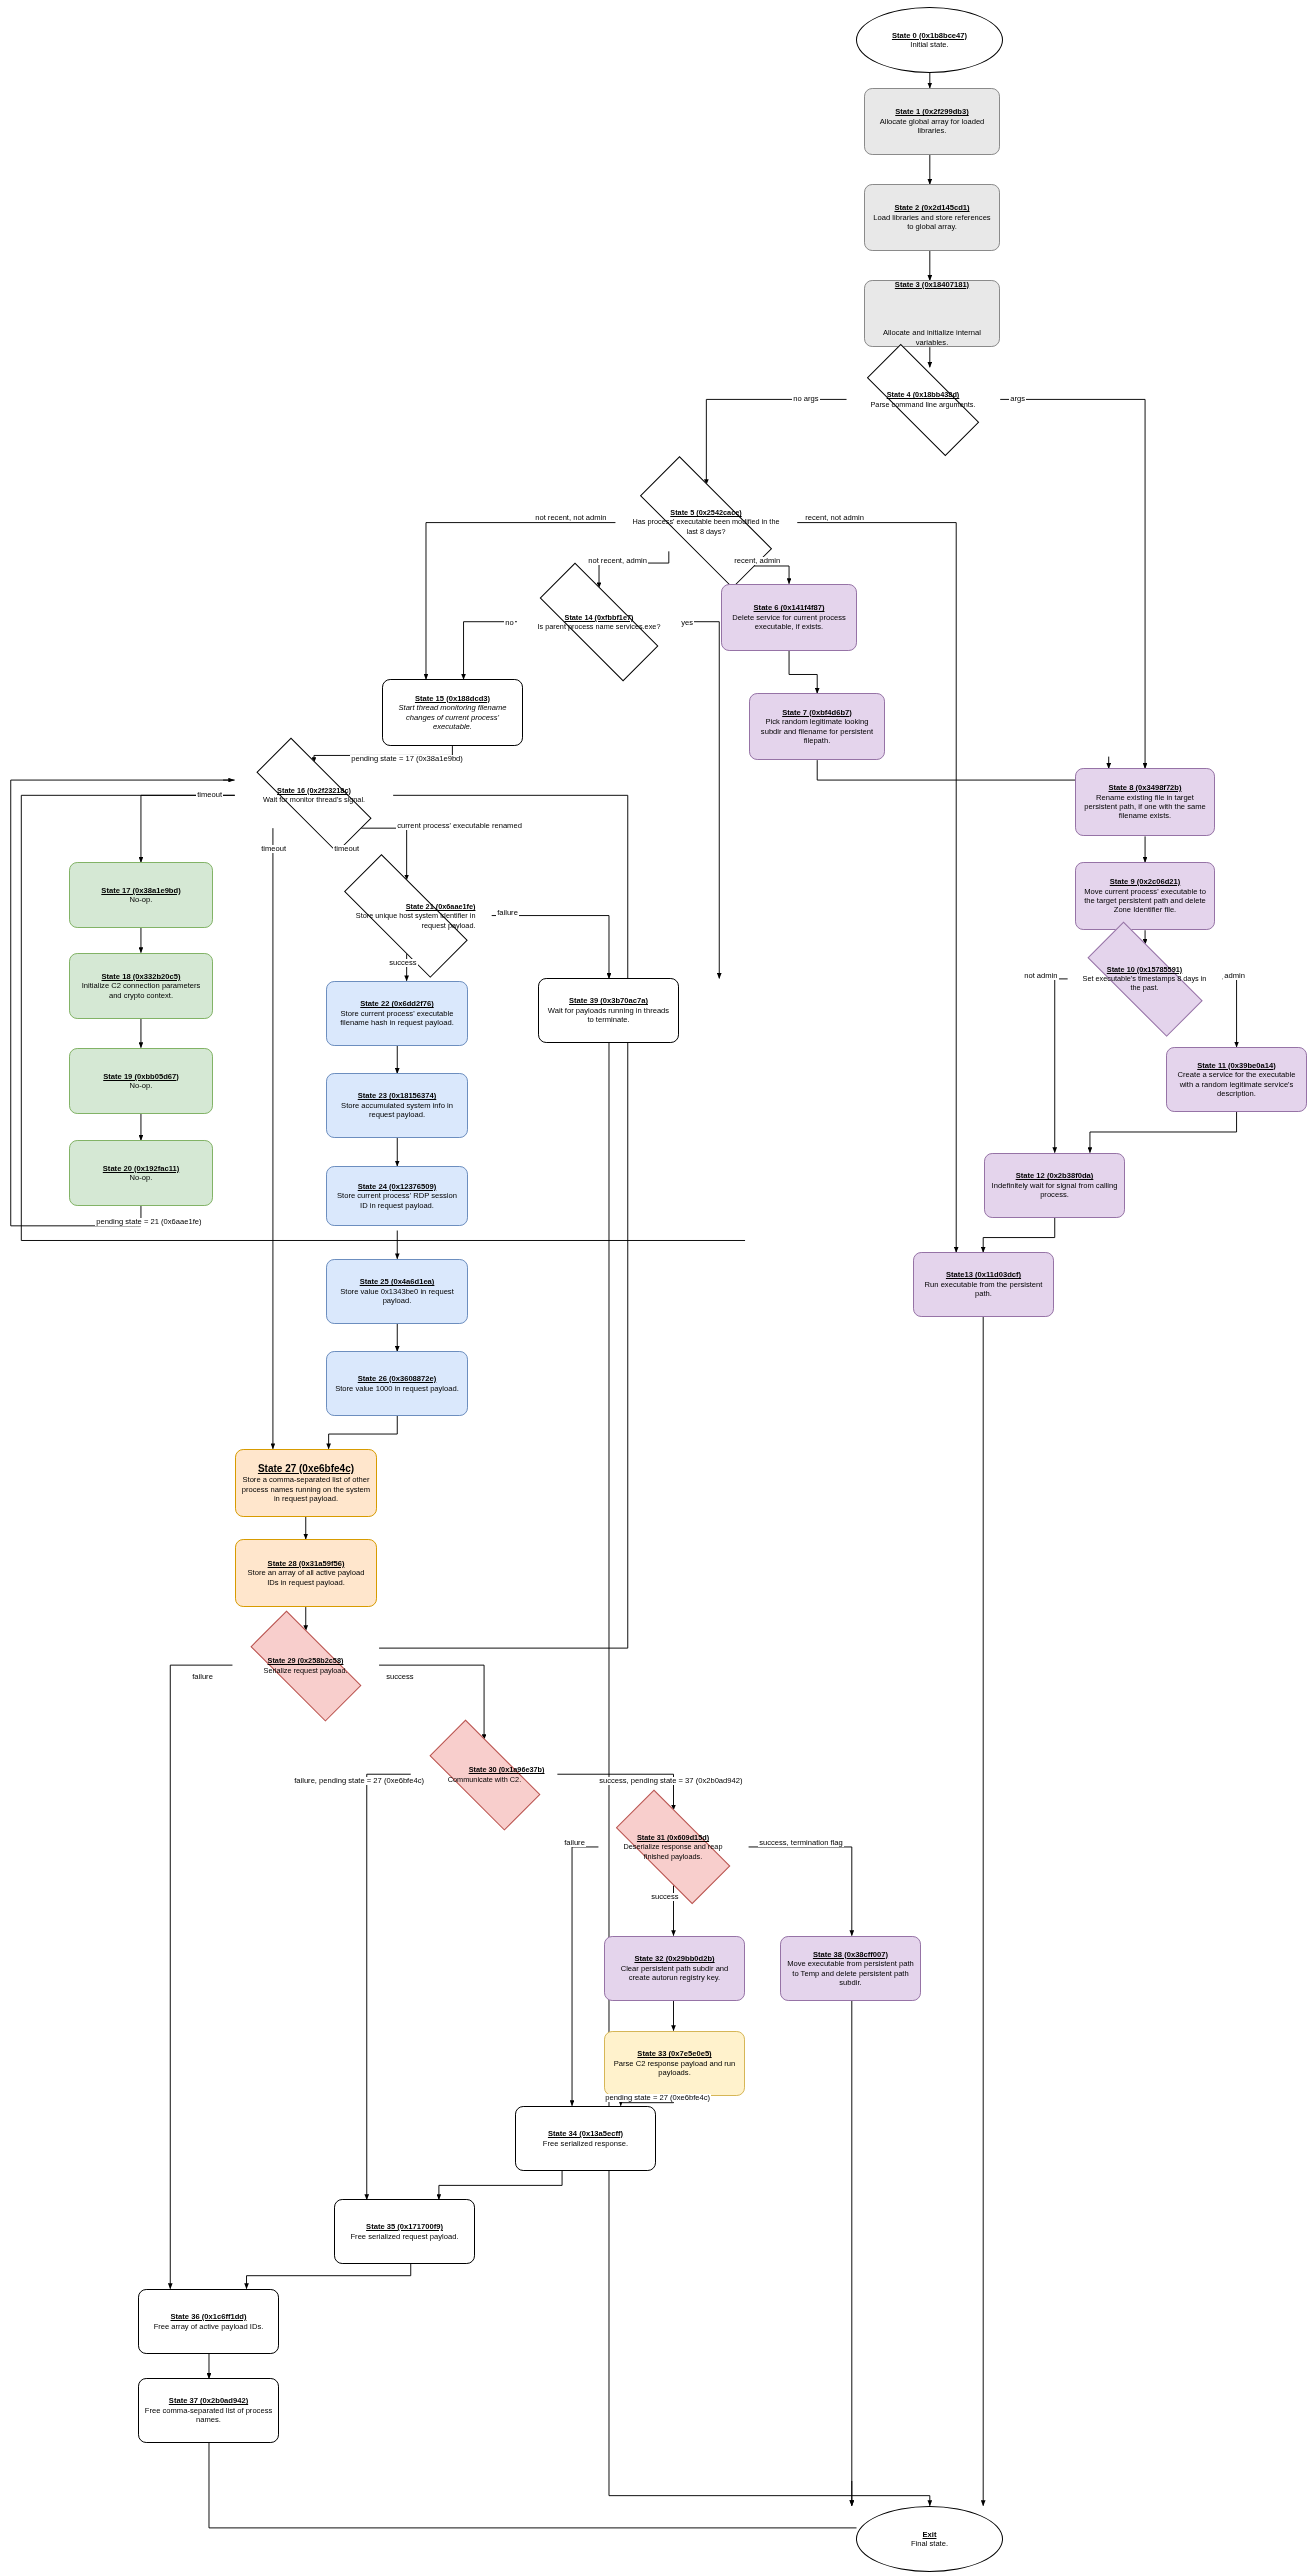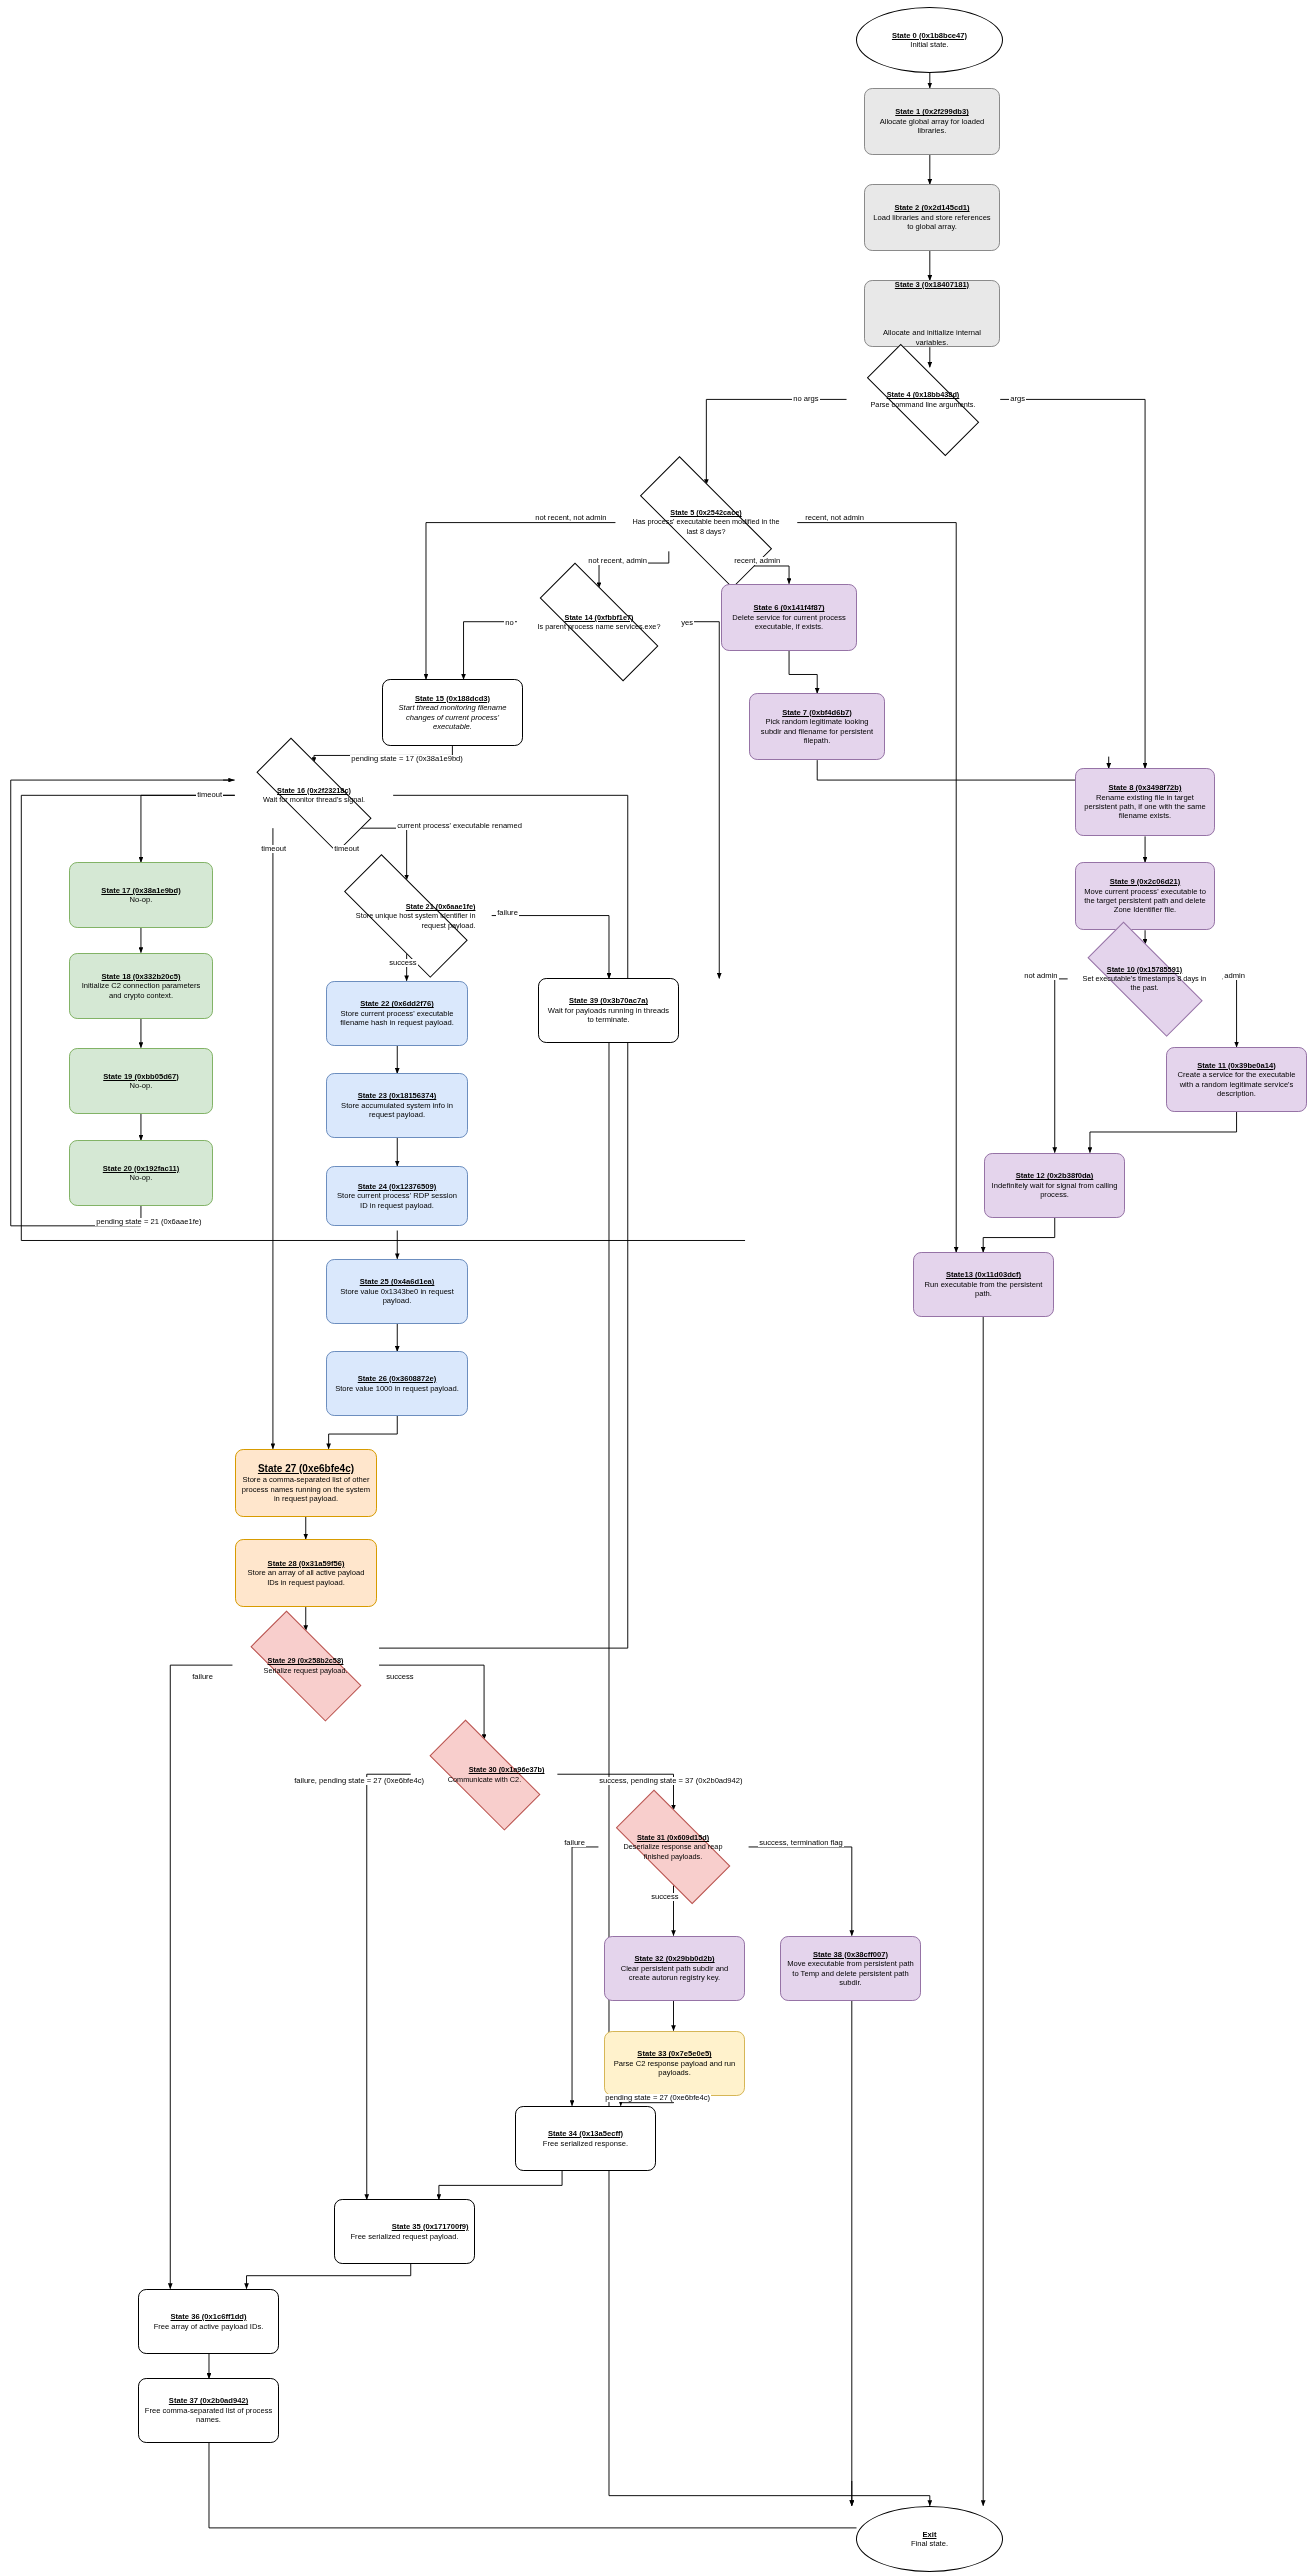--- a/index.html
+++ b/index.html
@@ -434,21 +434,21 @@
         </div>
       </div>
       <div class="node shape-rect c-white" style="left: 515px; top: 2106px; width: 141px; height: 65px;">
         <div class="txt" style="width: 128px;">
           <div class="title" style="font-size: 7.6px;">State 34 (0x13a5ecff)</div>
           <div class="desc" style="font-size: 7.6px;">Free serialized response.</div>
         </div>
       </div>
       <div class="node shape-rect c-white" style="left: 334px; top: 2199px; width: 141px; height: 65px;">
         <div class="txt" style="width: 128px;">
-          <div class="title" style="font-size: 7.6px; text-align: right;">State 35 (0x171700f9)</div>
+          <div class="title" style="font-size: 7.6px;">State 35 (0x171700f9)</div>
           <div class="desc" style="font-size: 7.6px;">Free serialized request payload.</div>
         </div>
       </div>
       <div class="node shape-rect c-white" style="left: 138px; top: 2289px; width: 141px; height: 65px;">
         <div class="txt" style="width: 128px;">
           <div class="title" style="font-size: 7.6px;">State 36 (0x1c6ff1dd)</div>
           <div class="desc" style="font-size: 7.6px;">Free array of active payload IDs.</div>
         </div>
       </div>
       <div class="node shape-rect c-white" style="left: 138px; top: 2378px; width: 141px; height: 65px;">

